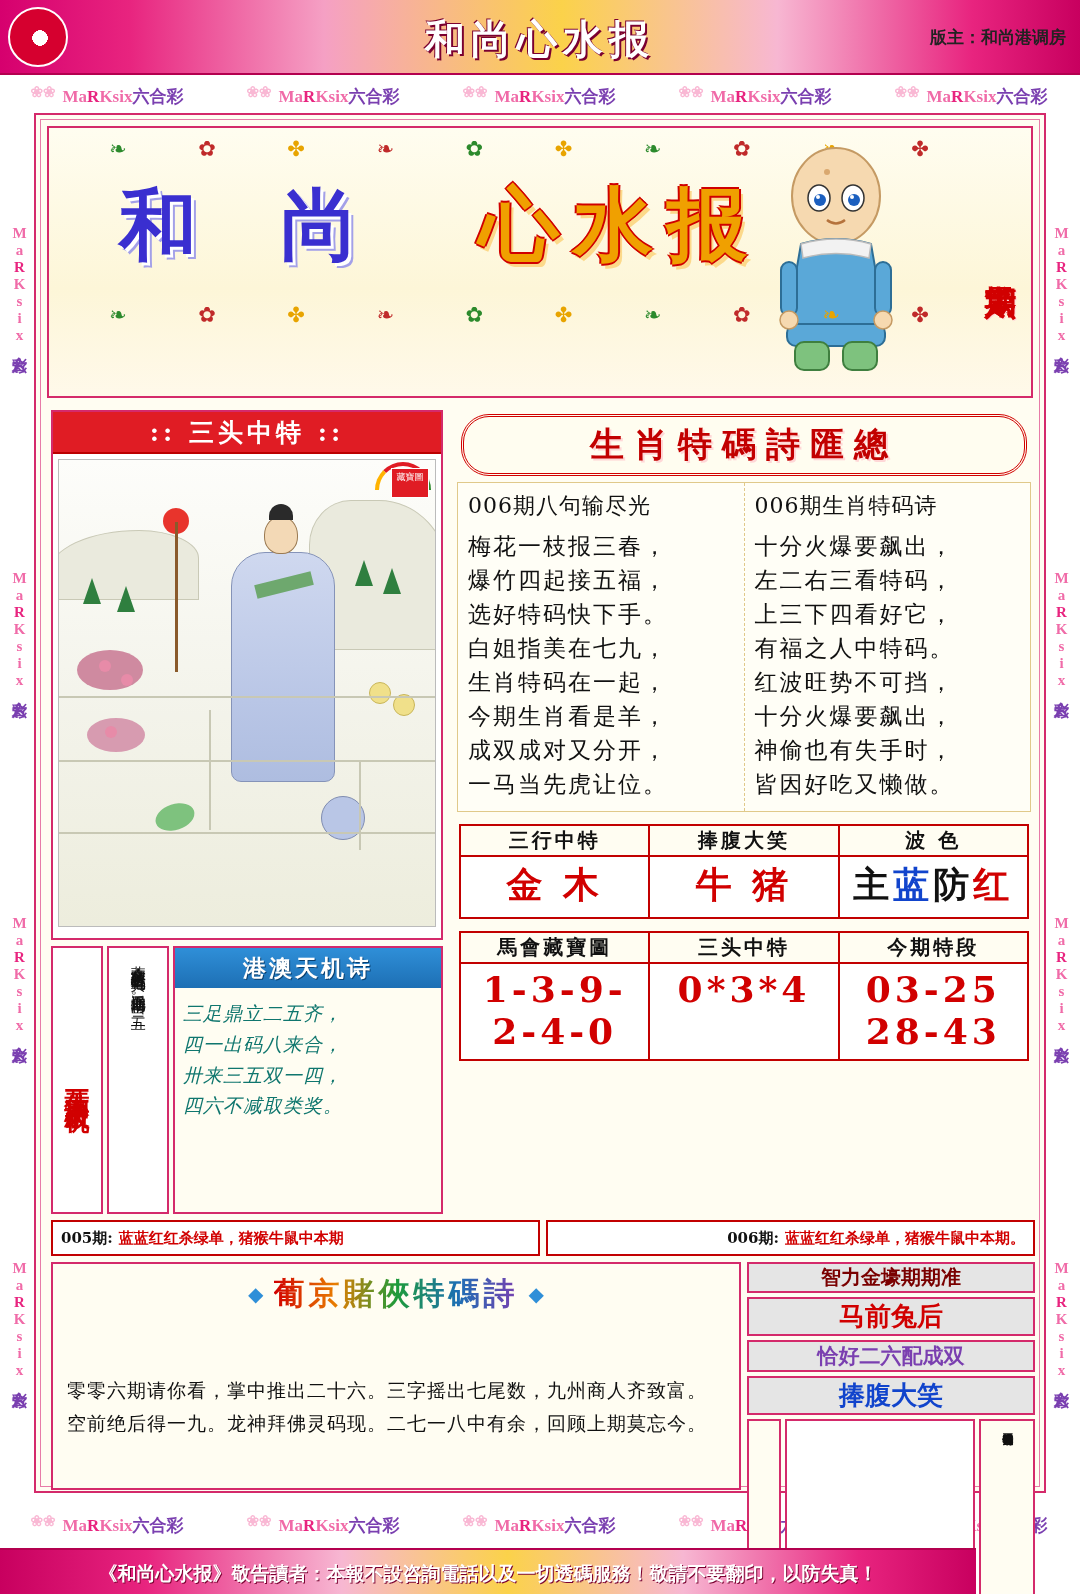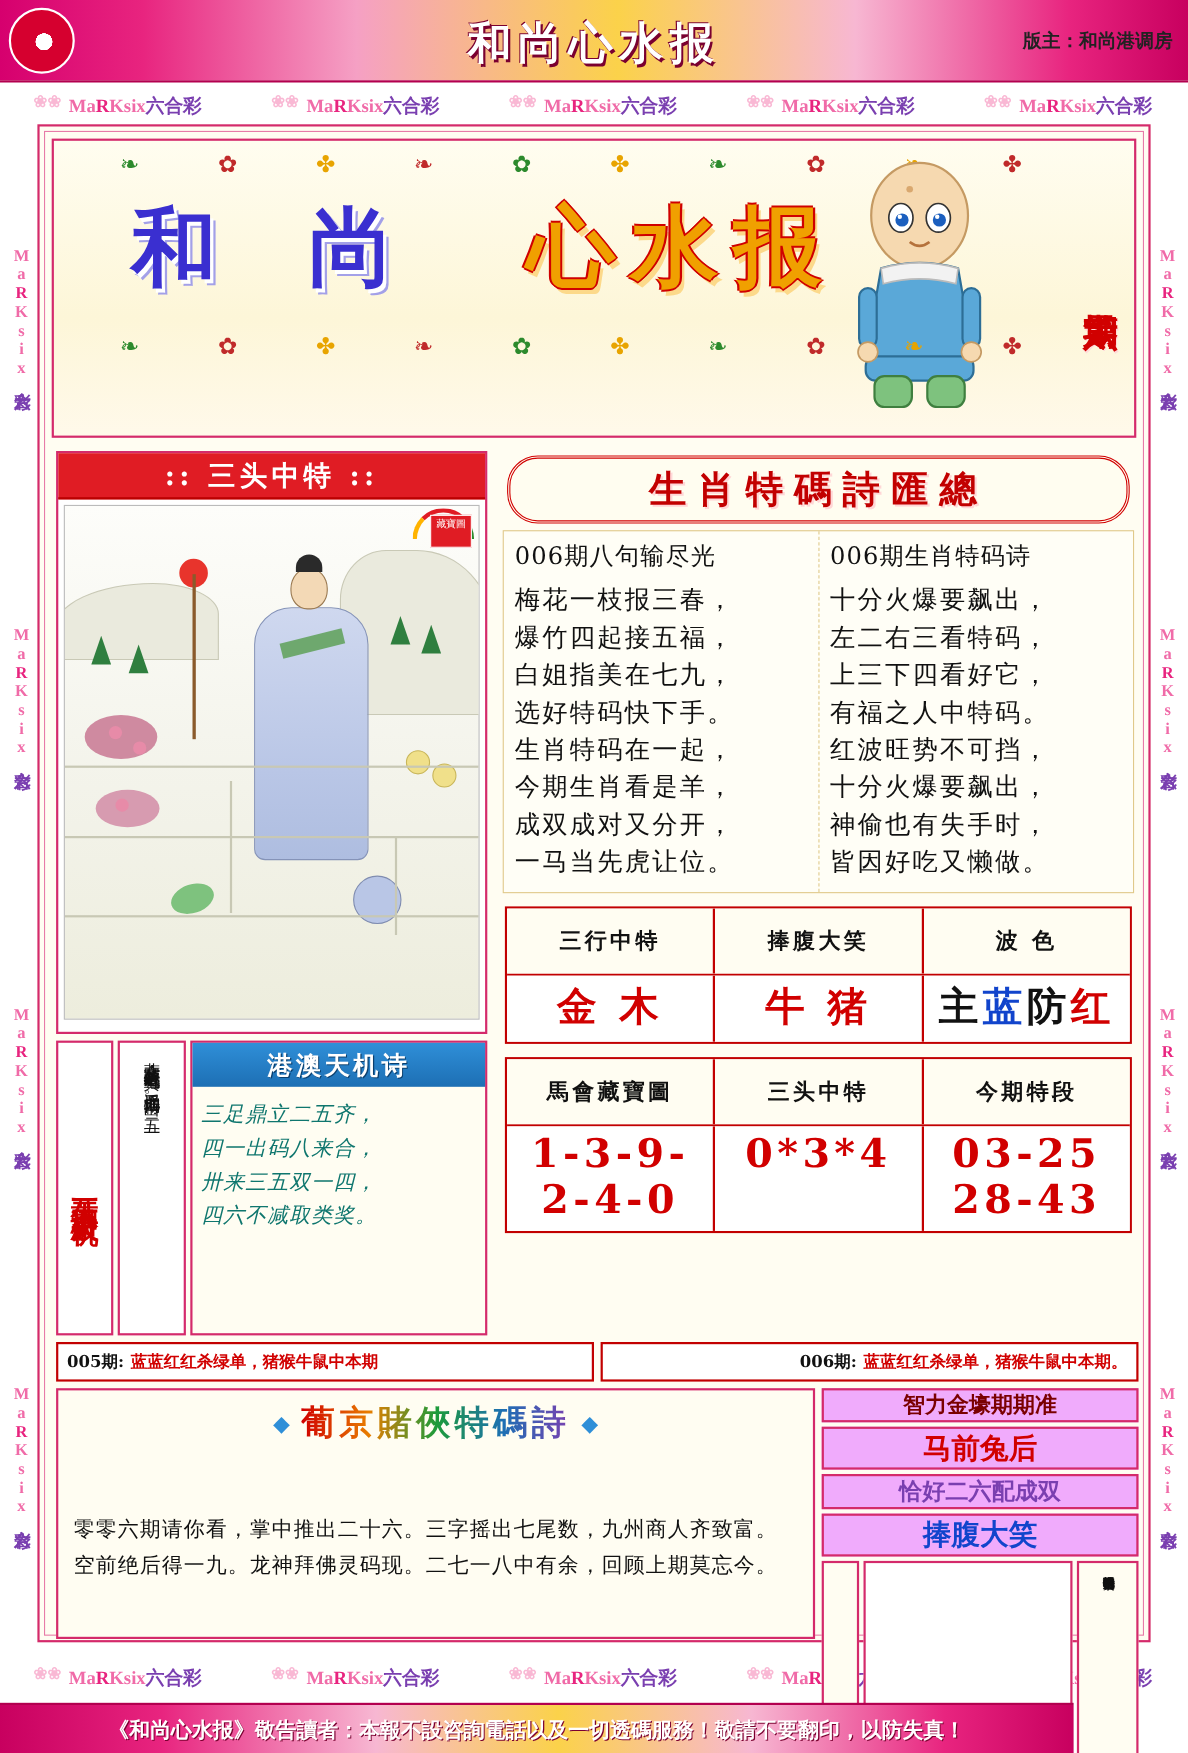--- a/index.html
+++ b/index.html
@@ -240,21 +240,21 @@
   }
 
   
   .tbl { margin:12px 6px 0 6px; border:2px solid #c20000; background:#fff; }
   .tbl-row { display:flex; }
   .tbl-row + .tbl-row { border-top:2px solid #c20000; }
   .tbl-cell { flex:1; border-right:2px solid #c20000; text-align:center; }
   .tbl-cell:last-child { border-right:none; }
   .th {
     font-family:"DejaVu Serif", serif; font-size:20px; font-weight:bold; color:#111;
-    padding:16px 0; letter-spacing:3px; background:#fffdf2;
+    padding:1px 0; letter-spacing:3px; background:#fffdf2;
   }
   .td {
     font-family:"DejaVu Serif", serif; font-size:36px; font-weight:bold; color:#d10000;
     padding:4px 0 7px 0; letter-spacing:4px; background:#fff;
   }
   .td.mix .k { color:#111; }
   .td.mix .b { color:#1144cc; }
   .td.mix .r { color:#d10000; }
 
   
@@ -283,21 +283,21 @@
     -webkit-background-clip:text; background-clip:text; color:transparent;
     text-shadow:none;
   }
   .lower-left-body {
     position:absolute; left:14px; right:14px; top:110px;
     font-family:"DejaVu Serif", serif; font-size:19px; color:#111; line-height:1.75; letter-spacing:1px;
   }
 
   .lower-right { flex:1; display:flex; flex-direction:column; gap:4px; }
   .lr-box {
-    border:2px solid #d42a6b; background:#f0abfc;
+    border:2px solid #d42a6b; background:#e5e5e5;
     display:flex; align-items:center; justify-content:center;
     font-family:"DejaVu Serif", serif; font-weight:bold;
   }
   .lr-1 { height:34px; font-size:20px; color:#7a0000; }
   .lr-2 { height:40px; font-size:26px; color:#d10000; }
   .lr-3 { height:34px; font-size:21px; color:#7a3fb0; }
   .lr-4 { height:40px; font-size:26px; color:#1144cc; }
   .lr-bottom { flex:1; display:flex; gap:4px; }
   .lr-xuan {
     width:34px; border:2px solid #d42a6b; background:#fffdf2;
@@ -468,22 +468,22 @@
   <div class="rightcol">
     <div class="poem-banner">
       <span>生肖特碼詩匯總</span>
     </div>
 
     <div class="poem-wrap">
       <div class="poem-col">
         <div class="poem-h">006期八句输尽光</div>
         <div class="poem-line">梅花一枝报三春，</div>
         <div class="poem-line">爆竹四起接五福，</div>
+        <div class="poem-line">选好特码快下手。</div>
         <div class="poem-line">白姐指美在七九，</div>
-        <div class="poem-line">选好特码快下手。</div>
         <div class="poem-line">生肖特码在一起，</div>
         <div class="poem-line">今期生肖看是羊，</div>
         <div class="poem-line">成双成对又分开，</div>
         <div class="poem-line">一马当先虎让位。</div>
       </div>
       <div class="poem-col">
         <div class="poem-h">006期生肖特码诗</div>
         <div class="poem-line">十分火爆要飙出，</div>
         <div class="poem-line">左二右三看特码，</div>
         <div class="poem-line">上三下四看好它，</div>

